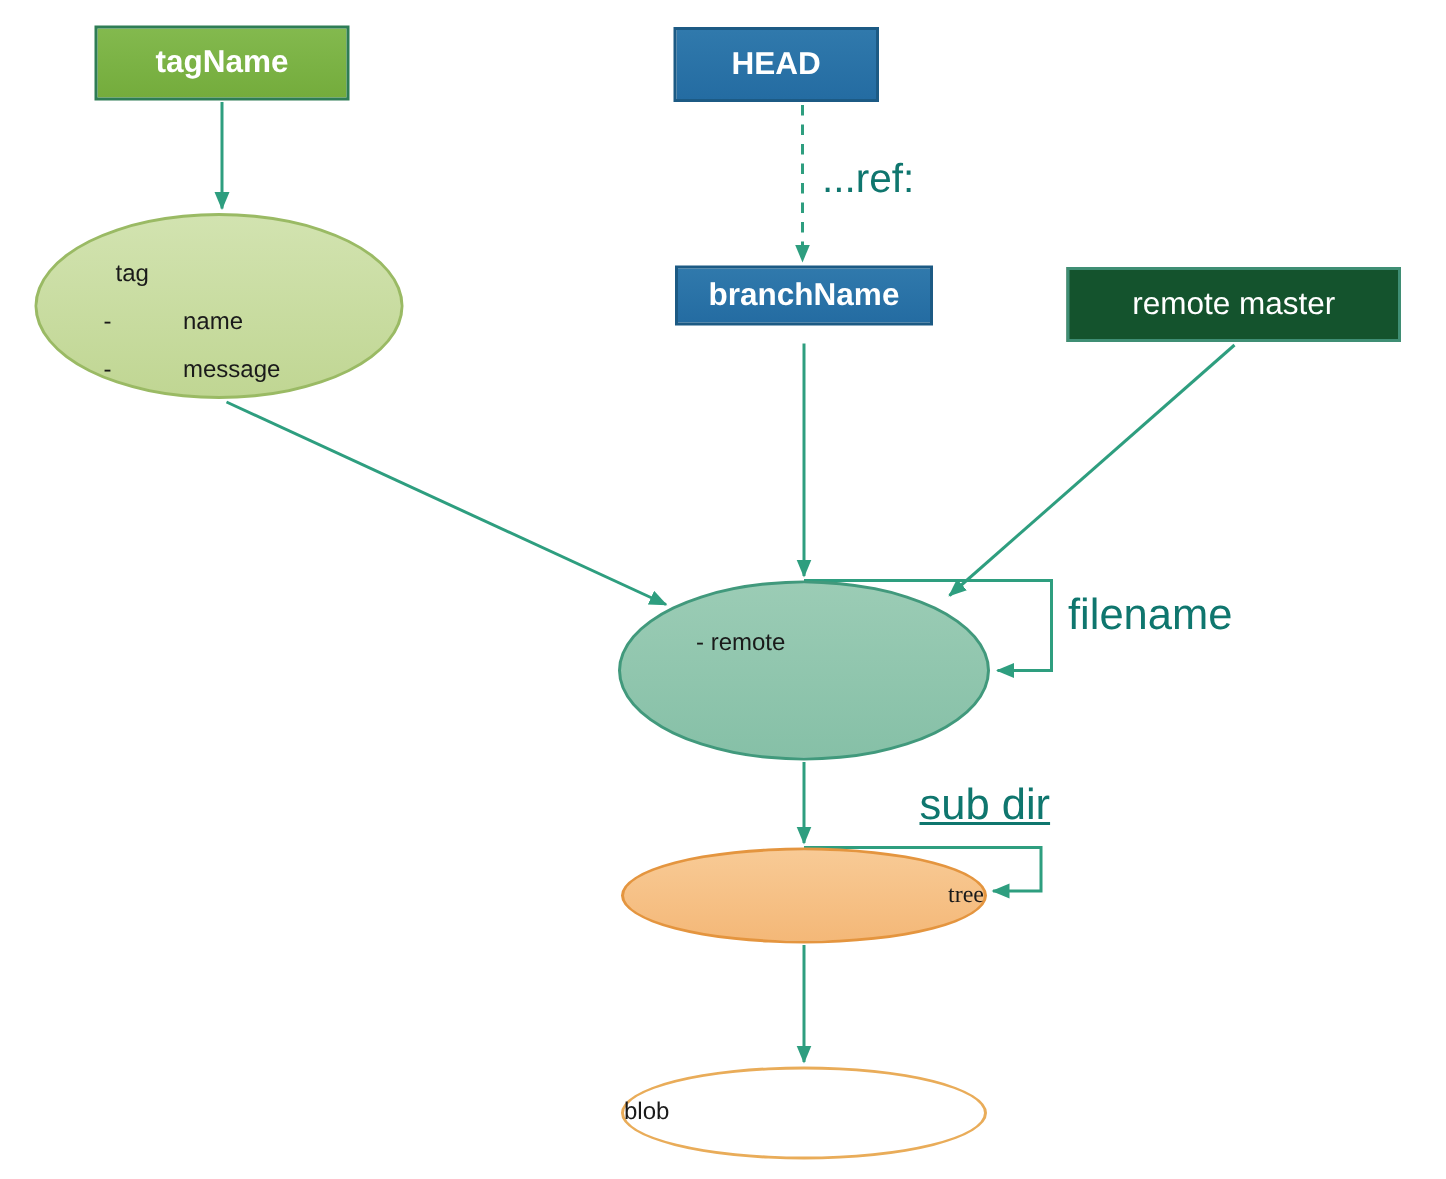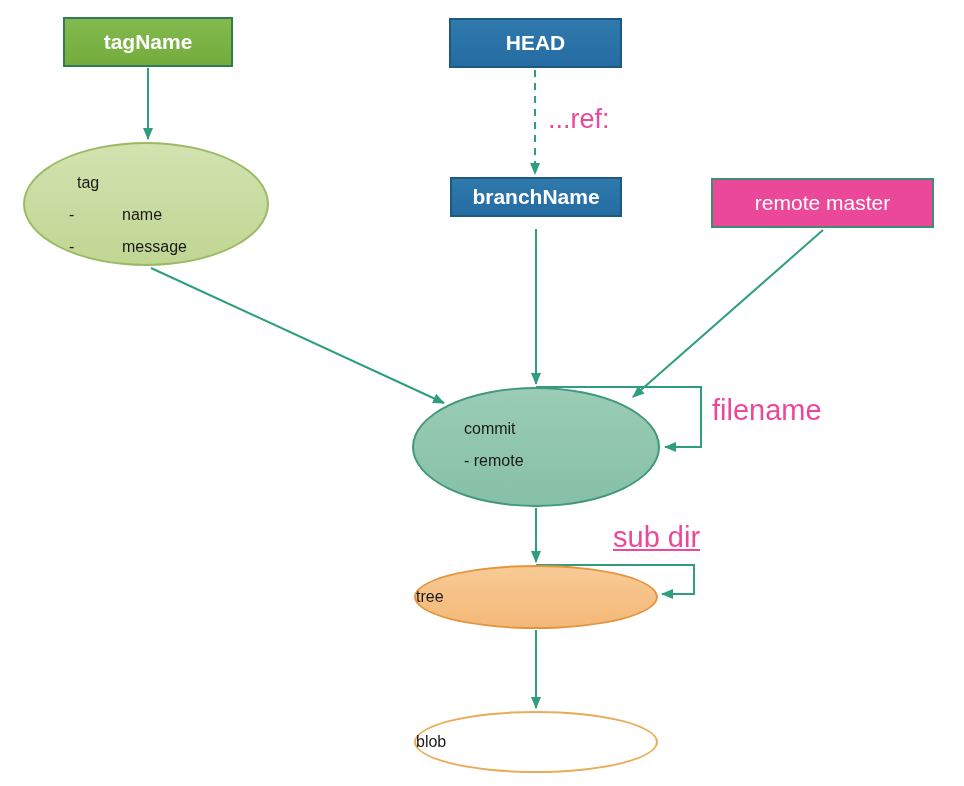--- a/index.html
+++ b/index.html
@@ -33,32 +33,32 @@
     font-size: 21px;
     color: #ffffff;
   }
   .box.bold { font-weight: bold; }
   .box-tagname {
     left: 63px; top: 17px; width: 170px; height: 50px;
     background: linear-gradient(180deg, #83b94e 0%, #74ac3c 100%);
     border: 2px solid #2e7d55;
   }
   .box-head {
-    left: 449px; top: 18px; width: 173px; height: 50px;
+    left: 449px; top: 18px; width: 137px; height: 50px;
     background: linear-gradient(180deg, #3079ac 0%, #246ca2 100%);
     border: 2px solid #1c5a84;
   }
   .box-branchname {
     left: 450px; top: 177px; width: 172px; height: 40px;
     background: linear-gradient(180deg, #3079ac 0%, #246ca2 100%);
     border: 2px solid #1c5a84;
   }
   .box-remote {
     left: 711px; top: 178px; width: 223px; height: 50px;
-    background: #ec4899;
+    background: #14532d;
     border: 2px solid #3f8e74;
     font-weight: normal;
   }
   .ellipse {
     border-radius: 50%;
     color: #1a1a1a;
     font-size: 16px;
   }
   .ellipse-tag {
     left: 23px; top: 142px; width: 246px; height: 124px;
@@ -79,21 +79,22 @@
     left: 414px; top: 711px; width: 244px; height: 62px;
     background: #ffffff;
     border: 2px solid #e9ac59;
     display: flex;
     align-items: center;
     justify-content: flex-start;
   }
   .ellipse-tree {
     display: flex;
     align-items: center;
-    justify-content: flex-start;
+    justify-content: flex-end;
+    font-family: Liberation Serif, serif;
   }
   .tag-text {
     position: absolute;
     left: 44px; top: 23px;
     line-height: 32px;
     white-space: nowrap;
   }
   .tag-title { margin-left: 8px; }
   .bullet-line { display: flex; }
   .bullet-line .dash {
@@ -102,21 +103,21 @@
   }
   .commit-text {
     position: absolute;
     left: 50px; top: 24px;
     line-height: 32px;
     white-space: nowrap;
   }
   .edge-label {
     position: absolute;
     z-index: 3;
-    color: #ec4899;
+    color: #0f766e;
     white-space: nowrap;
   }
   .label-ref      { left: 548px; top: 104px; font-size: 27px; }
   .label-parents  { left: 712px; top: 394px; font-size: 29px; }
   .label-subdir   { left: 613px; top: 521px; font-size: 29px; text-decoration: underline; }
   .label-filename { left: 706px; top: 572px; font-size: 29px; }
 </style>
 </head>
 <body>
 
@@ -165,21 +166,20 @@
       </div>
       <div class="bullet-line">
         <span class="dash">-</span>
         <span>message</span>
       </div>
     </div>
   </div>
 
   <div class="node ellipse ellipse-commit">
     <div class="commit-text">
-      <div>commit</div>
       <div>- remote</div>
     </div>
   </div>
 
   <div class="node ellipse ellipse-tree">
     <span>tree</span>
   </div>
 
   <div class="node ellipse ellipse-blob">
     <span>blob</span>

